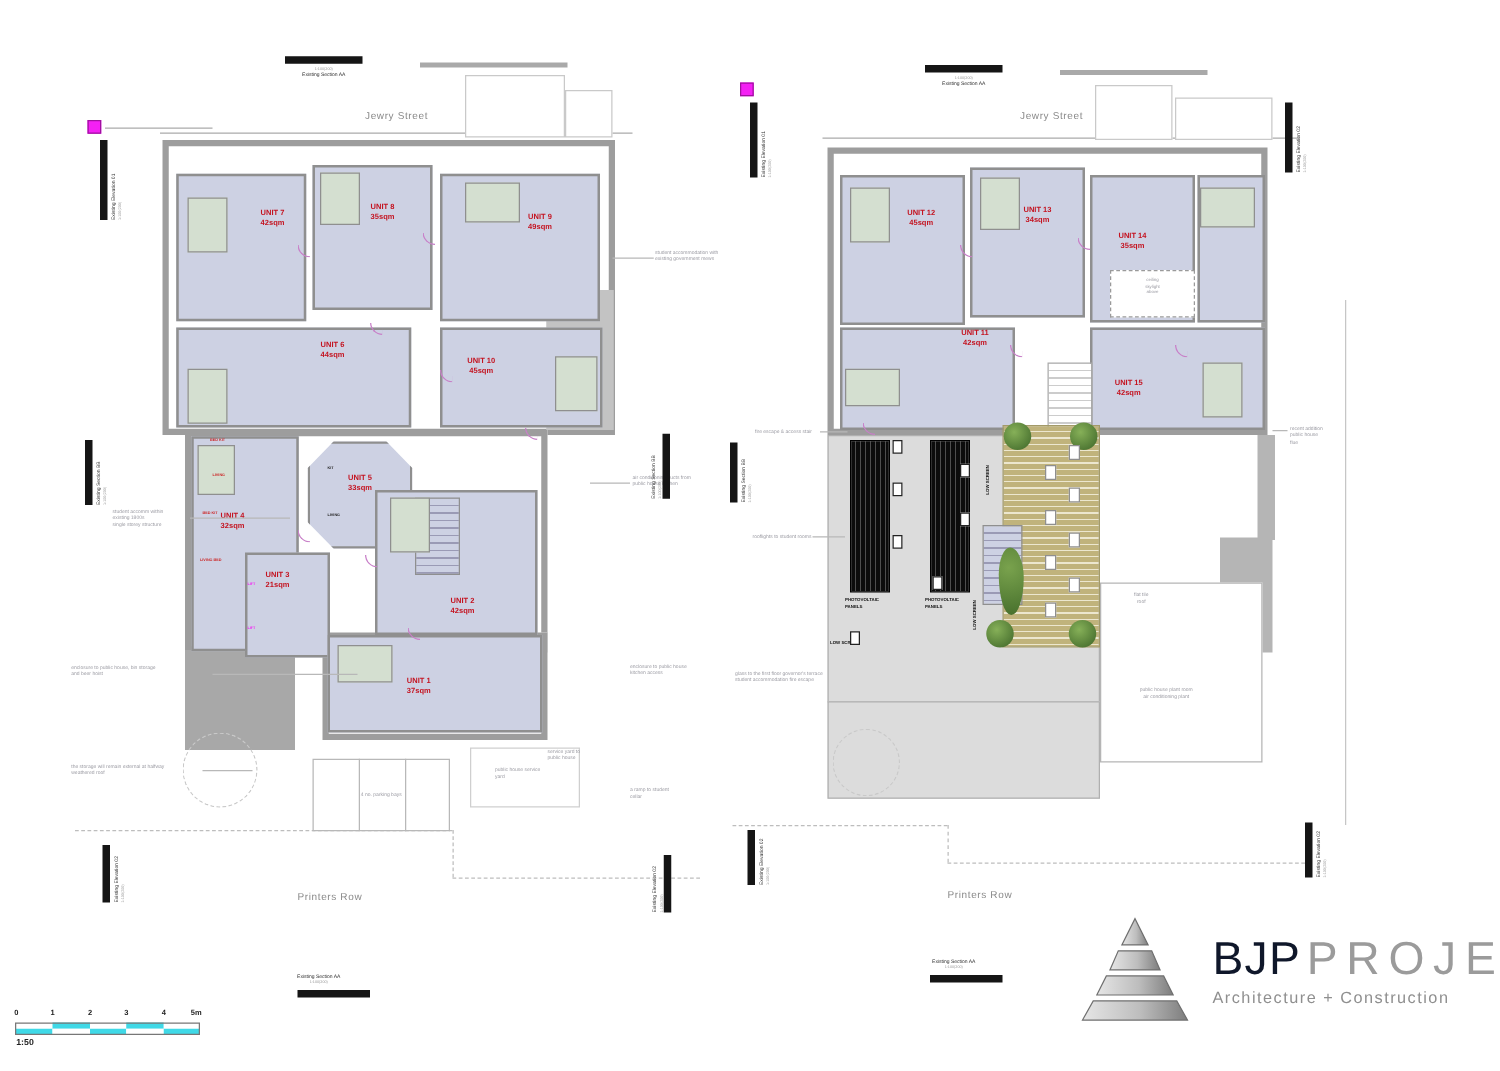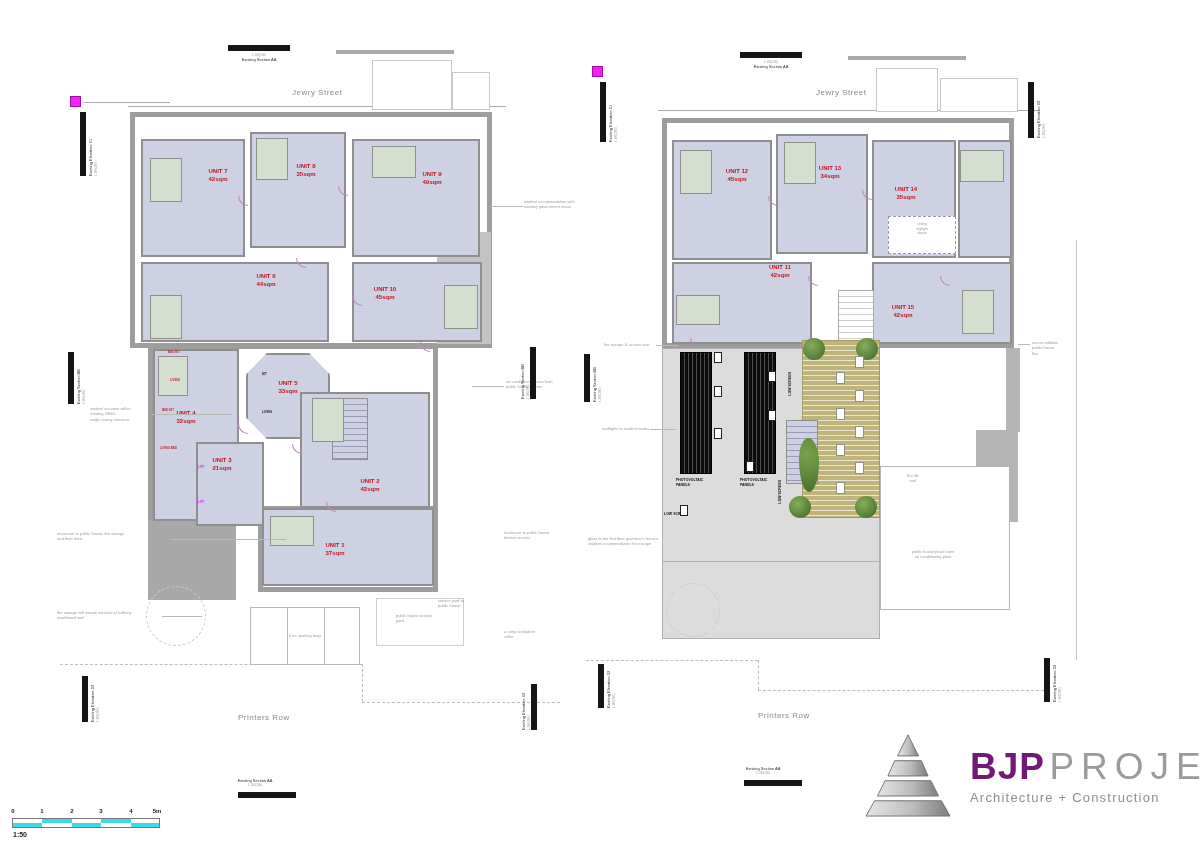--- a/index.html
+++ b/index.html
@@ -61,21 +61,21 @@
   .skylight{position:absolute;background:#fff;border:1px dashed #9a9a9a;box-sizing:border-box;
             text-align:center;color:#9b9ba3;font-size:3.5px;line-height:1.35;padding-top:5px}
   .skylight span{display:block}
   .msq{position:absolute;width:11px;height:11px;background:#f420f4;border:1px solid #a010a0;box-sizing:border-box}
   .scalebar-frame{position:absolute;border:1px solid #777;box-sizing:border-box}
   .seg{position:absolute;height:5px}
   .scale-num{position:absolute;font-size:6px;font-weight:bold;color:#222;transform:translateX(-50%)}
   .scale-ratio{position:absolute;font-size:7px;font-weight:bold;color:#222}
   .logo{position:absolute;display:flex;align-items:center;gap:14px}
   .logo-text .line1{white-space:nowrap}
-  .logo-bjp{font-size:37px;font-weight:bold;color:#701a75;letter-spacing:1px}
+  .logo-bjp{font-size:37px;font-weight:normal;color:#0f172a;letter-spacing:1px}
   .logo-projects{font-size:37px;color:#9b9b9b;letter-spacing:7px}
   .logo-sub{font-size:13px;color:#8f8f8f;letter-spacing:1.2px;margin-top:2px}
 </style>
 </head>
 <body>
 
 <div class="sheet">
 
   <div class="thin" style="left:128px;top:106px;width:378px"></div>
   <div class="thin" style="left:658px;top:110px;width:382px"></div>

